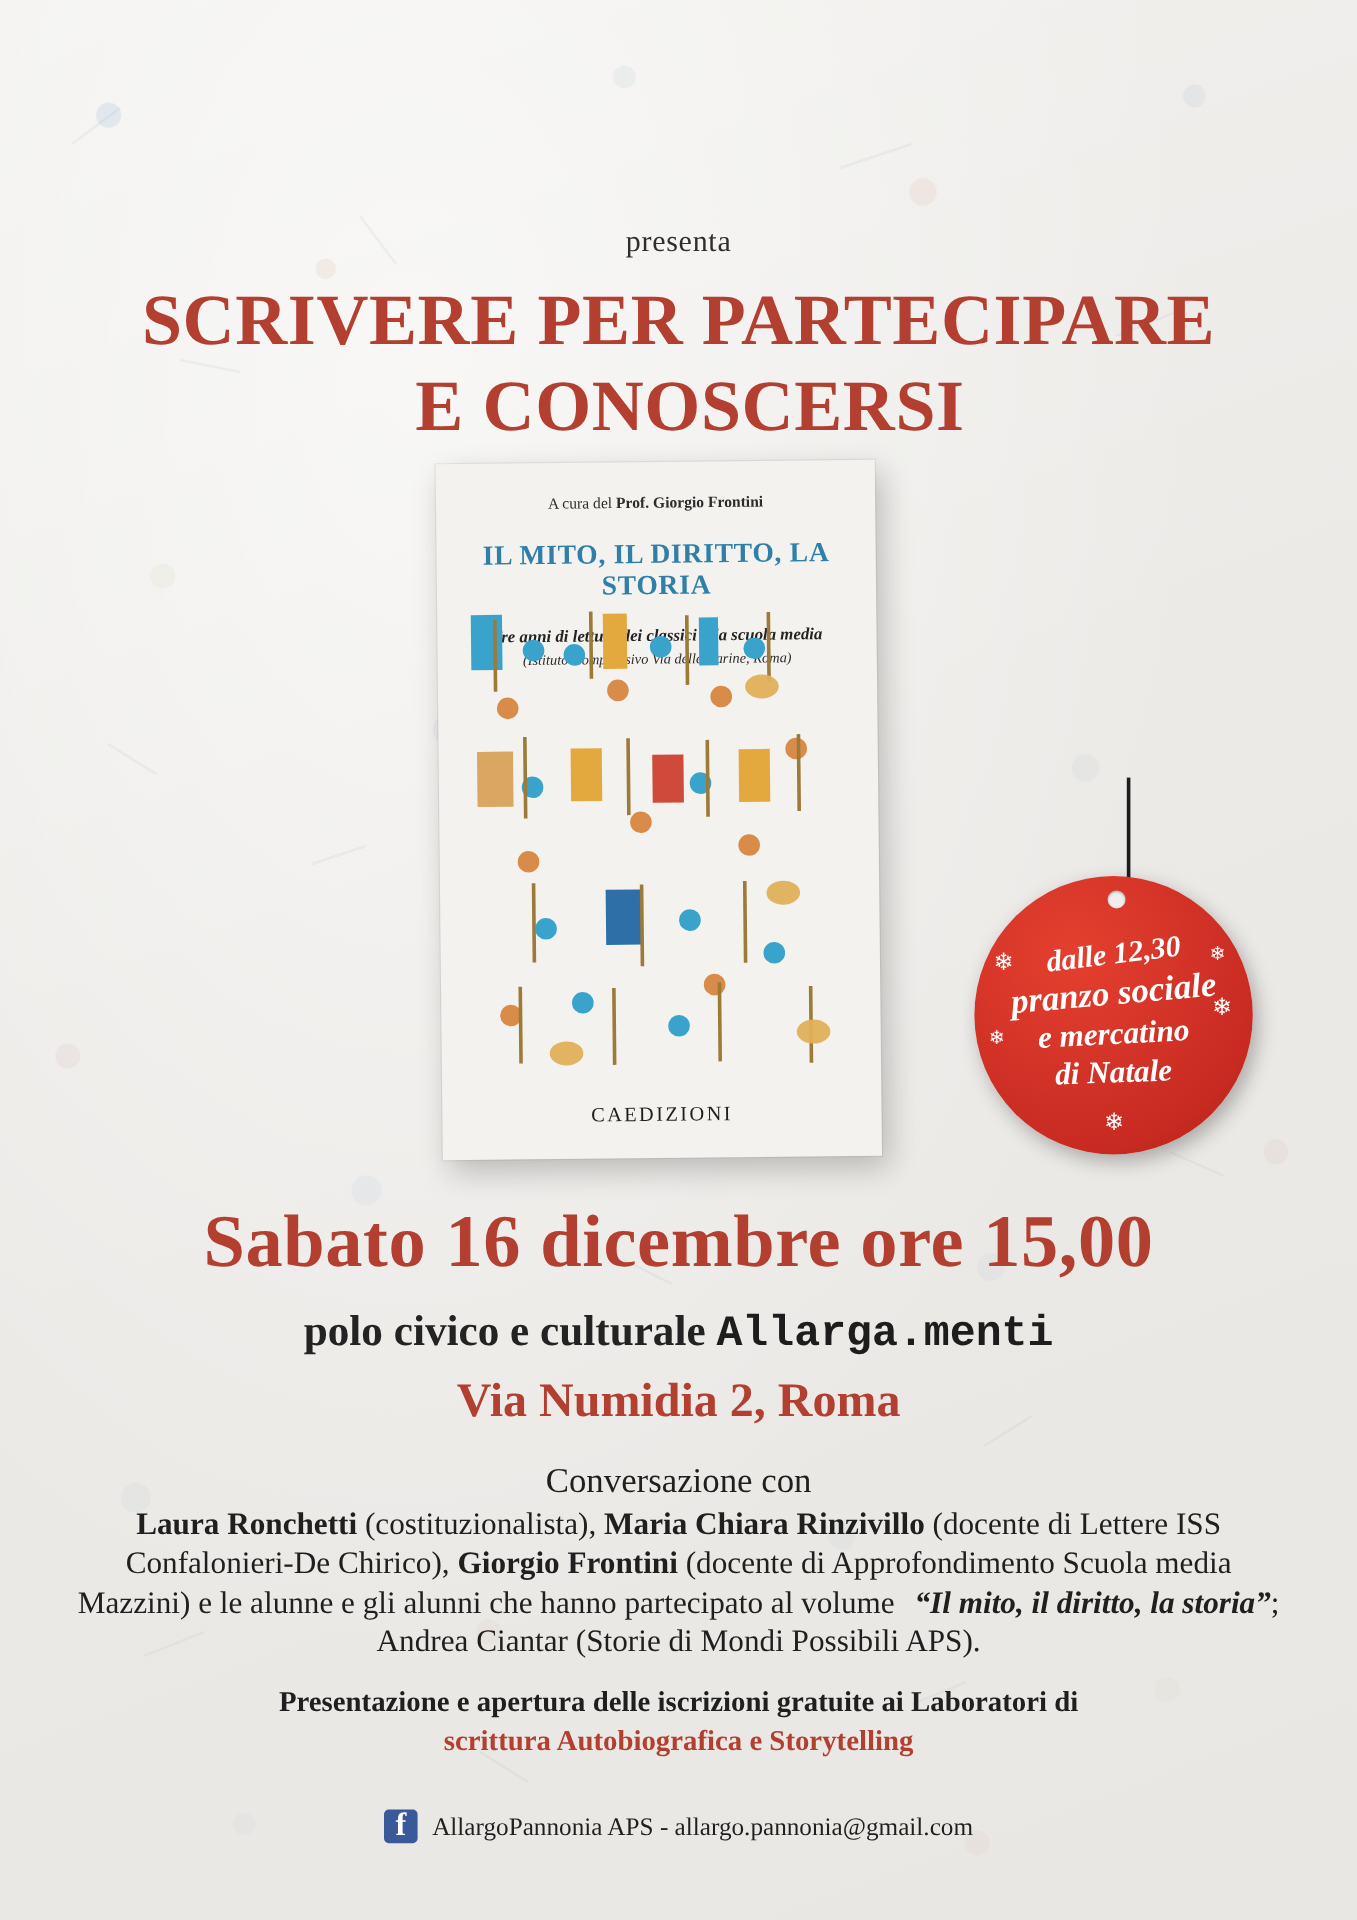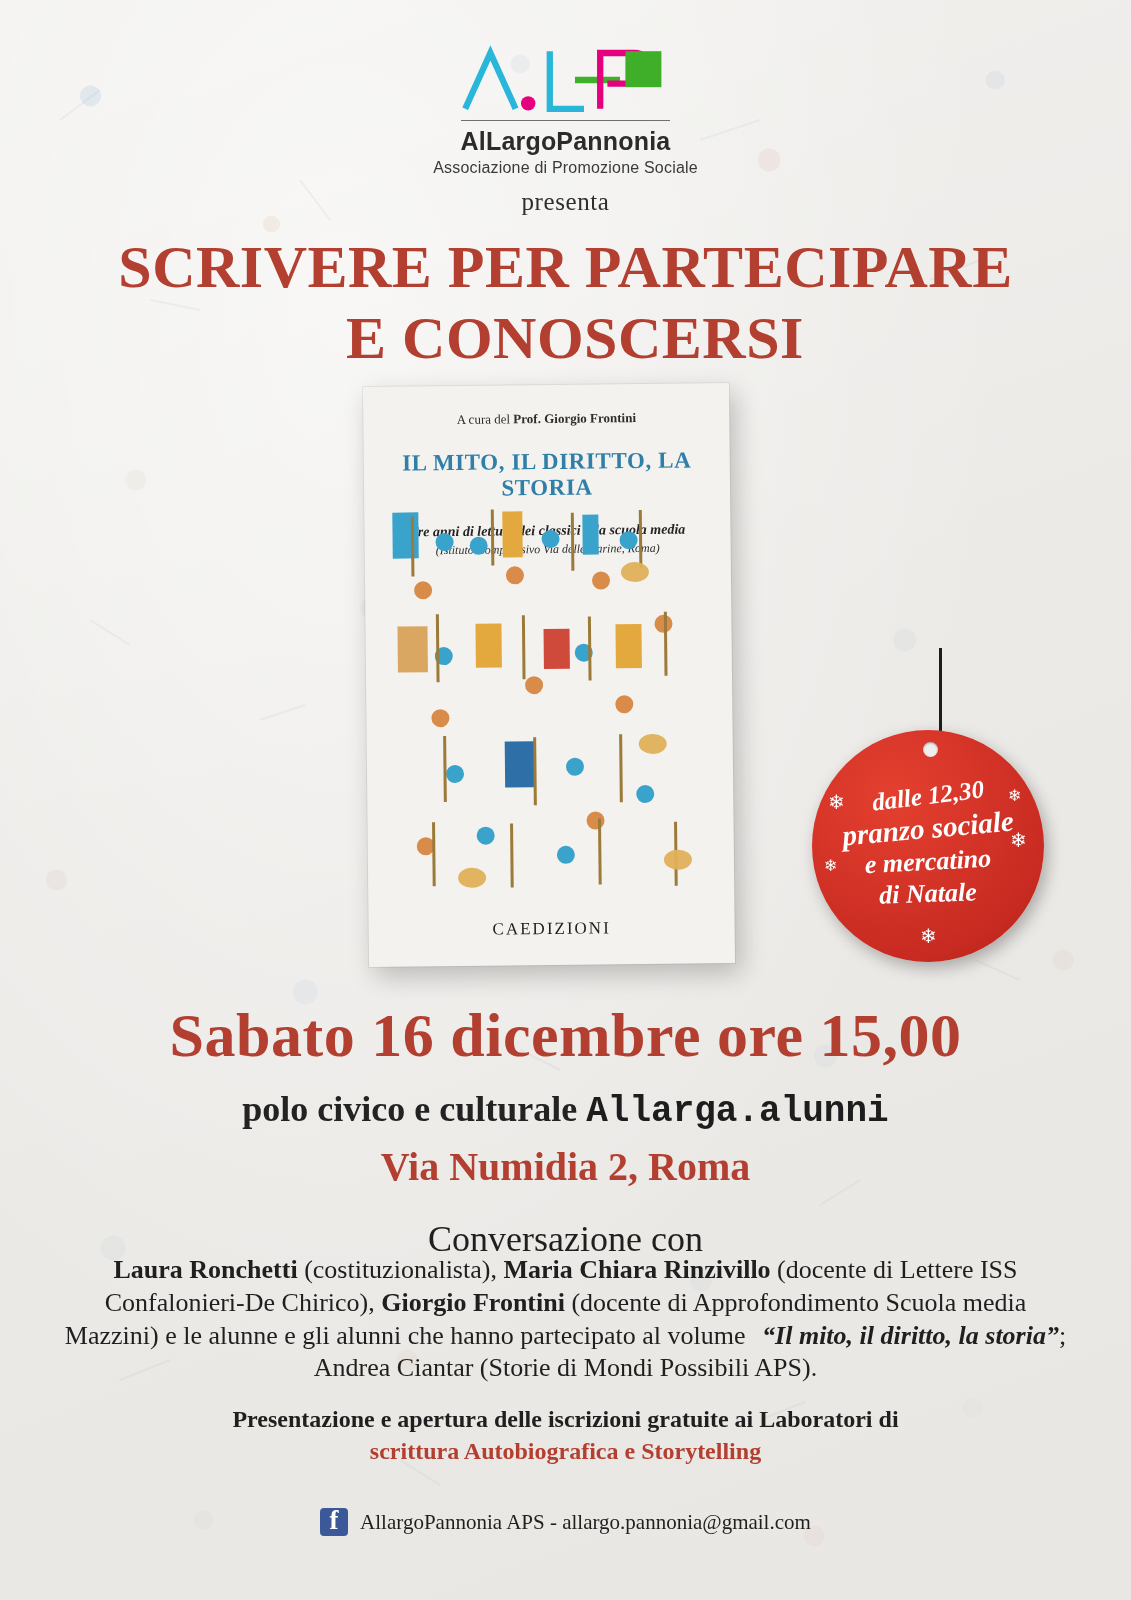--- a/index.html
+++ b/index.html
@@ -271,21 +271,21 @@
     font-weight: 700;
     font-size: 40px;
   }
 
   
   .conv-label {
     position: absolute;
     top: 1218px;
     width: 100%;
     text-align: center;
-    font-size: 36px;
+    font-size: 29px;
     color: #1f1f1f;
   }
   .credits {
     position: absolute;
     top: 1254px;
     left: 60px;
     width: 1011px;
     text-align: center;
     font-size: 26px;
     line-height: 1.26;
@@ -352,32 +352,20 @@
 
   <div class="bg-pattern"></div>
   <svg class="bg-strokes" viewBox="0 0 1131 1600" preserveAspectRatio="none">
     <g stroke="#9aa8b8" stroke-width="2" fill="none" opacity="0.55">
       <path d="M60 120 l40 -30 M150 300 l50 10 M300 180 l30 40 M700 140 l60 -20 M980 260 l-50 20"></path>
       <path d="M90 620 l40 25 M260 720 l45 -15 M520 1050 l40 20 M860 1180 l-40 25 M1020 980 l-45 -20"></path>
       <path d="M120 1380 l50 -20 M400 1460 l40 25 M760 1420 l45 -18"></path>
     </g>
   </svg>
 
-  <div class="logo-block">
-    <svg class="logo-mark" viewBox="0 0 260 80">
-      <path d="M18 72 L46 10 L74 72" fill="none" stroke="#29b6d8" stroke-width="7"></path>
-      <circle cx="88" cy="66" r="8" fill="#e5007e"></circle>
-      <path d="M112 8 L112 72 L150 72" fill="none" stroke="#29b6d8" stroke-width="7"></path>
-      <path d="M140 40 L190 40" stroke="#3fae29" stroke-width="7"></path>
-      <path d="M168 72 L168 10 L206 10 C228 10 232 44 206 44 L176 44" fill="none" stroke="#e5007e" stroke-width="7"></path>
-      <rect x="196" y="8" width="40" height="40" fill="#3fae29"></rect>
-    </svg>
-    <div class="logo-name">AlLargoPannonia</div>
-    <div class="logo-sub">Associazione di Promozione Sociale</div>
-  </div>
 
   <div class="presenta">presenta</div>
 
   <div class="title">
     <span>SCRIVERE PER PARTECIPARE</span>
     <span class="line2">E CONOSCERSI</span>
   </div>
 
   <div class="book">
     <div class="book-inner">
@@ -463,21 +451,21 @@
         <div class="tag-l1">dalle 12,30</div>
         <div class="tag-l2">pranzo sociale</div>
         <div class="tag-l3">e mercatino</div>
         <div class="tag-l4">di Natale</div>
       </div>
     </div>
   </div>
 
   <div class="date-line">Sabato 16 dicembre ore 15,00</div>
   <div class="venue-line">
-    <span>polo civico e culturale </span><span class="venue-mono">Allarga.alunni</span>
+    <span>polo civico e culturale </span><span class="venue-mono">Allarga.menti</span>
   </div>
   <div class="address-line">Via Numidia 2, Roma</div>
 
   <div class="conv-label">Conversazione con</div>
   <div class="credits">
     <b>Laura Ronchetti</b><span> (costituzionalista), </span><b>Maria Chiara Rinzivillo</b><span> (docente di Lettere ISS Confalonieri-De Chirico), </span><b>Giorgio Frontini</b><span> (docente di Approfondimento Scuola media Mazzini) e le alunne e gli alunni che hanno partecipato al volume </span><i>“Il mito, il diritto, la storia”</i><span>; Andrea Ciantar (Storie di Mondi Possibili APS).</span>
   </div>
 
   <div class="note1">Presentazione e apertura delle iscrizioni gratuite ai Laboratori di</div>
   <div class="note2">scrittura Autobiografica e Storytelling</div>

